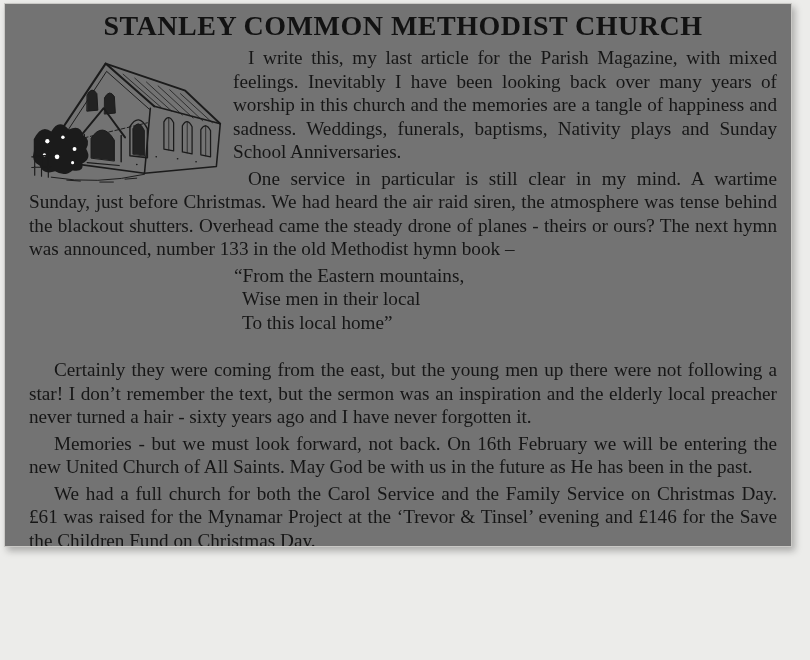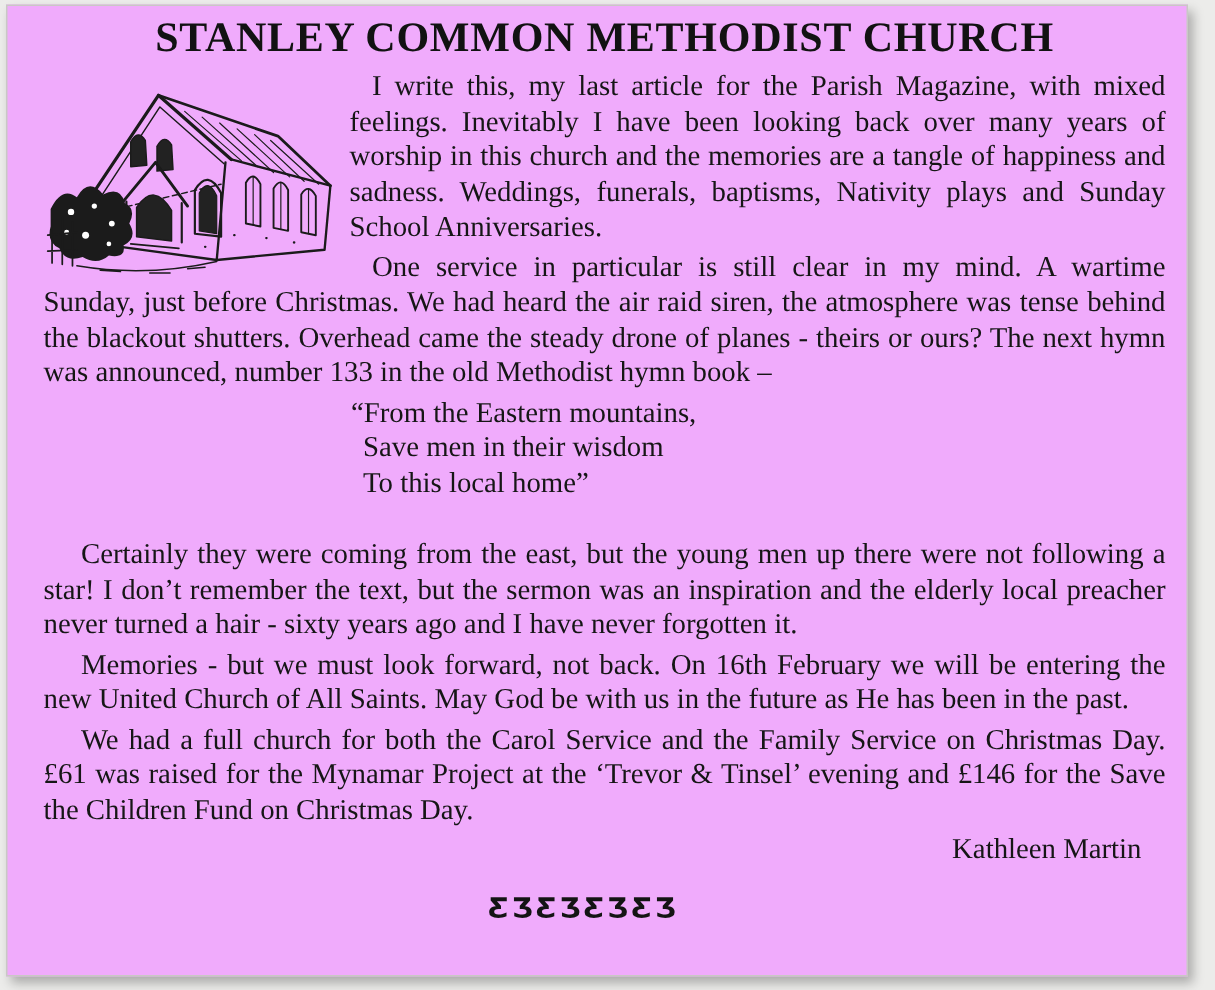--- a/index.html
+++ b/index.html
@@ -9,22 +9,22 @@
     height: 660px;
     background: #ececea;
     font-family: "Liberation Serif", "DejaVu Serif", serif;
     overflow: hidden;
   }
   .scan-page {
     position: absolute;
     left: 4px;
     top: 3px;
     width: 788px;
-    height: 648px;
-    background: #f0abfc;
+    height: 544px;
+    background: #737373;
     border: 1px solid #c9c8c5;
     box-shadow: 3px 4px 7px rgba(0,0,0,0.28);
     box-sizing: border-box;
     padding: 5px 14px 0 24px;
     overflow: hidden;
   }
   .doc-title {
     margin: 0 0 3px 0;
     font-size: 28px;
     font-weight: bold;
@@ -134,21 +134,21 @@
           <path d="M22,133 Q70,141 118,130 M38,136 L52,137 M72,138 L86,138 M98,135 L110,134" stroke-width="1"></path>
         </g>
       </svg>
     </div>
 
     <p class="para indent-sm">I write this, my last article for the Parish Magazine, with mixed feelings.  Inevitably I have been looking back over many years of worship in this church and the memories are a tangle of happiness and sadness.   Weddings, funerals, baptisms, Nativity plays and Sunday School Anniversaries.</p>
     <p class="para indent-sm">One service in particular is still clear in my mind.   A wartime Sunday, just before Christmas.  We had heard the air raid siren, the atmosphere was tense behind the blackout shutters.  Overhead came the steady drone of planes - theirs or ours?  The next hymn was announced, number 133 in the old Methodist hymn book –</p>
 
     <div class="hymn">
       <div class="hymn-line">“From the Eastern mountains,</div>
-      <div class="hymn-line">Save men in their wisdom</div>
+      <div class="hymn-line">Wise men in their local</div>
       <div class="hymn-line">To this local home”</div>
     </div>
 
     <p class="para indent-lg">Certainly they were coming from the east, but the young men up there were not following a star!  I don’t remember the text, but the sermon was an inspiration and the elderly local preacher never turned a hair - sixty years ago and I have never forgotten it.</p>
     <p class="para indent-lg">Memories - but we must look forward, not back.  On 16th February we will be entering the new United Church of All Saints.  May God be with us in the future as He has been in the past.</p>
     <p class="para indent-lg">We had a full church for both the Carol Service and the Family Service on Christmas Day.  £61 was raised for the Mynamar Project at the ‘Trevor &amp; Tinsel’ evening and £146 for the Save the Children Fund on Christmas Day.</p>
 
     <p class="signature-line">Kathleen Martin</p>
 
     <div class="ornament-divider">ƸƷƸƷƸƷƸƷ</div>

